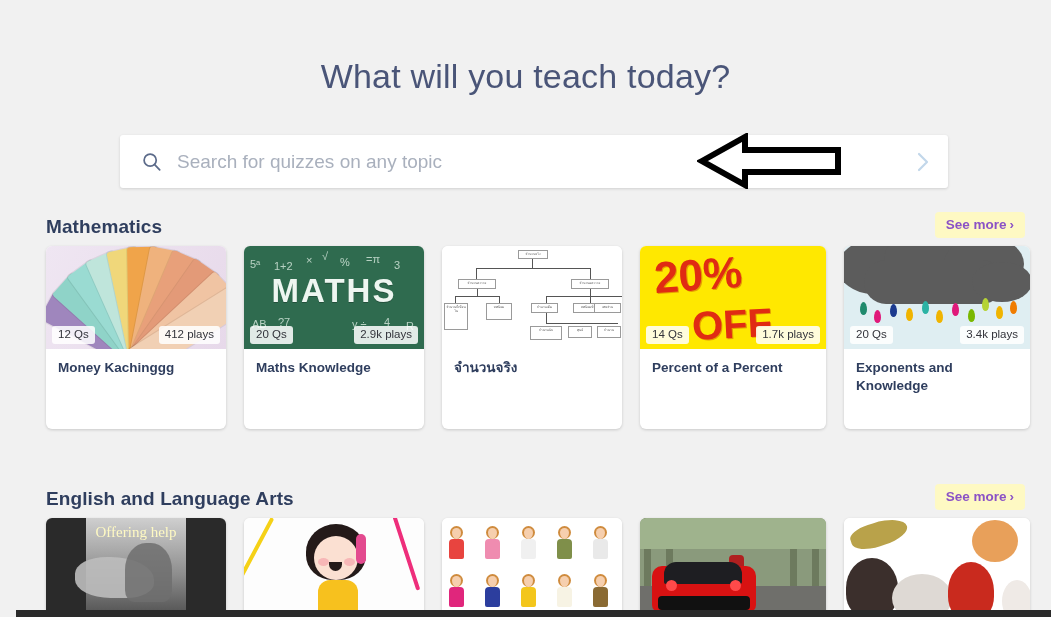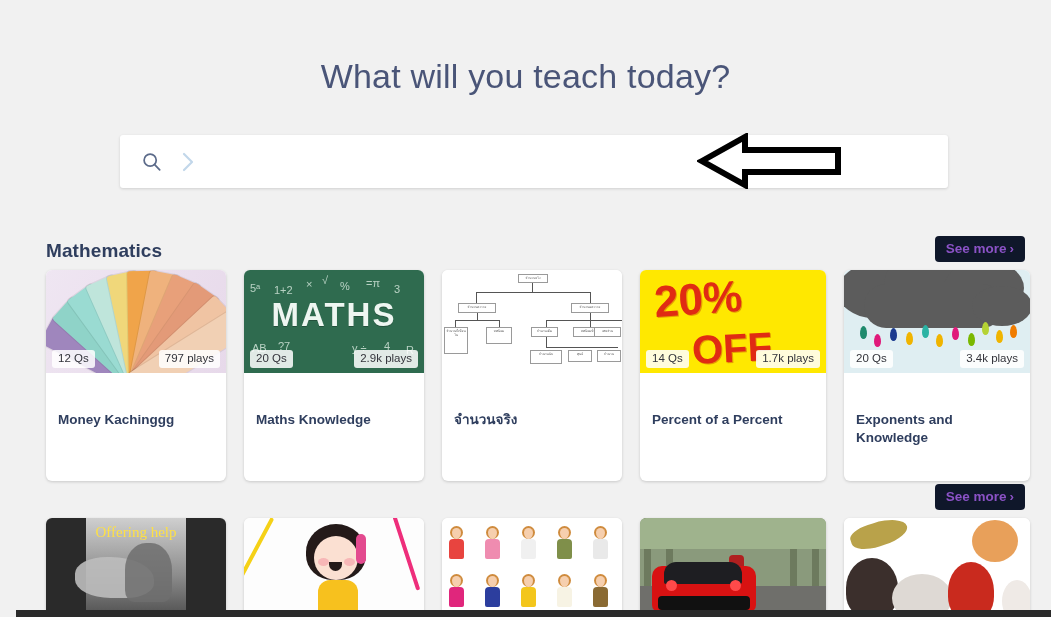--- a/index.html
+++ b/index.html
@@ -43,21 +43,21 @@
   .section { position: absolute; left: 0; width: 1051px; }
   .section-head {
     position: relative; height: 30px; margin: 0 0 0 0;
     padding: 0 26px 0 46px; display: flex; align-items: center;
   }
   .section-title {
     font-size: 19px; font-weight: 700; color: #2f3e5e; letter-spacing: .1px;
   }
   .see-more {
     position: absolute; right: 26px; top: 0;
-    background: #0f172a; color: #8b52c6;
+    background: #fef9c3; color: #8b52c6;
     border: 0; border-radius: 4px;
     padding: 5px 11px 6px 11px;
     font-size: 13.5px; font-weight: 700;
     font-family: "Liberation Sans", sans-serif;
     cursor: pointer; white-space: nowrap;
   }
   .see-more .chev { font-weight: 700; margin-left: 3px; }
 
   .card-row { display: flex; gap: 0; padding-left: 46px; }
 
@@ -76,21 +76,21 @@
     position: absolute; left: 0; right: 0; bottom: 5px;
     display: flex; justify-content: space-between; padding: 0 6px;
   }
   .badge {
     background: rgba(255,255,255,.86); color: #32333a;
     font-size: 11.5px; border-radius: 3px; padding: 2px 6px 3px 6px;
     line-height: 1.15; white-space: nowrap;
   }
   .card-title {
     padding: 10px 12px 0 12px;
-    font-size: 13.5px; font-weight: 700; color: #2f3e5e; line-height: 1.33; margin-top: 28px;
+    font-size: 13.5px; font-weight: 700; color: #2f3e5e; line-height: 1.33;
   }
   .card-body { height: 80px; }
 
   
   .thumb-money { background: linear-gradient(120deg,#efe6f2 0%,#e7d9ea 100%); }
   .money-fan { position:absolute; left:0; top:0; width:100%; height:100%; }
   .note {
     position:absolute; bottom:-18px; left:46%;
     width:30px; height:120px; border-radius:3px;
     transform-origin: 50% 92%;
@@ -126,21 +126,21 @@
   .thumb-clouds { background:#dfeef2; position:relative; }
   .cloudblob { position:absolute; background:#5c5c5c; border-radius:50%; }
   .cloudtext {
     position:absolute; left:6px; right:6px; top:8px;
     color:#fff; font-size:9px; line-height:1.22; text-align:center;
     font-family:"Liberation Sans", sans-serif; z-index:3;
   }
   .drop { position:absolute; width:7px; height:13px; border-radius:50% 50% 50% 50%/60% 60% 40% 40%; transform:rotate(0deg); }
 
   .thumb-hand { background:#2a2a2a; position:relative; overflow:hidden; }
-  .hand-txt { position:absolute; left:0; right:0; text-align:center; color:#fde047;
+  .hand-txt { position:absolute; left:0; right:0; text-align:center; color:#fef9c3;
     font-family:"Liberation Serif", serif; }
 
   .thumb-girl { background:#fdfdfd; position:relative; overflow:hidden; }
   .thumb-people { background:#ffffff; position:relative; overflow:hidden; }
   .person { position:absolute; width:17px; }
   .p-head { width:13px; height:13px; border-radius:50%; background:#f6cfae; margin:0 auto; border:2px solid #cf8b3d; border-bottom:none;}
   .p-body { width:15px; height:20px; margin:0 auto; border-radius:4px 4px 2px 2px; }
 
   .thumb-car { background:#8a9a7c; position:relative; overflow:hidden; }
   .road { position:absolute; left:0; right:0; bottom:0; height:34%; background:#6f6f6b; }
@@ -159,33 +159,34 @@
 
 <div class="page">
 
   <div class="hero-title">What will you teach today?</div>
 
   <div class="search-bar">
     <svg class="search-icon" viewBox="0 0 24 24">
       <circle cx="10" cy="10" r="6.6" fill="none" stroke="#5c6b8a" stroke-width="1.9"></circle>
       <line x1="14.9" y1="14.9" x2="20.4" y2="20.6" stroke="#5c6b8a" stroke-width="1.9" stroke-linecap="round"></line>
     </svg>
+    <input class="search-input" type="text" placeholder="Search for quizzes on any topic" style="">
     <div class="search-go">
       <svg width="16" height="26" viewBox="0 0 16 26">
         <polyline points="4,5 12,13 4,21" fill="none" stroke="#c2d7ea" stroke-width="2.2" stroke-linecap="round" stroke-linejoin="round"></polyline>
       </svg>
     </div>
   </div>
 
   <svg class="annot-arrow" width="146" height="56" viewBox="0 0 146 56">
     <polygon points="5,28 48,4 48,17 141,17 141,39 48,39 48,52" fill="#ffffff" stroke="#000000" stroke-width="6" stroke-linejoin="miter"></polygon>
     <polygon points="5,28 48,4 48,17 141,17 141,39 48,39 48,52" fill="#000000" opacity="0"></polygon>
   </svg>
 
-  <div class="section" style="top:236px;">
+  <div class="section" style="top:212px;">
     <div class="section-head">
       <span class="section-title">Mathematics</span>
       <button class="see-more"><span>See more</span><span class="chev">›</span></button>
     </div>
 
     <div class="card-row" style="margin-top:4px;">
 
       <div class="card">
         <div class="card-thumb thumb-money">
           <div class="money-fan">
@@ -196,21 +197,21 @@
             <div class="note" style="background:#f0d77a; transform:rotate(-12deg);"></div>
             <div class="note" style="background:#f0a44a; transform:rotate(-1deg);"></div>
             <div class="note" style="background:#efb27d; transform:rotate(11deg);"></div>
             <div class="note" style="background:#e8a07a; transform:rotate(23deg);"></div>
             <div class="note" style="background:#e39a78; transform:rotate(35deg);"></div>
             <div class="note" style="background:#f0c4a3; transform:rotate(47deg);"></div>
             <div class="note" style="background:#f1d0b4; transform:rotate(58deg);"></div>
           </div>
           <div class="card-badges">
             <span class="badge">12 Qs</span>
-            <span class="badge">797 plays</span>
+            <span class="badge">412 plays</span>
           </div>
         </div>
         <div class="card-body">
           <div class="card-title">Money Kachinggg</div>
         </div>
       </div>
 
       <div class="card">
         <div class="card-thumb thumb-maths">
           <span class="chalk" style="left:6px;  top:12px;">5ᵃ</span>
@@ -310,20 +311,21 @@
         <div class="card-body">
           <div class="card-title">Exponents and Knowledge</div>
         </div>
       </div>
 
     </div>
   </div>
 
   <div class="section" style="top:484px;">
     <div class="section-head">
+      <span class="section-title">English and Language Arts</span>
       <button class="see-more"><span>See more</span><span class="chev">›</span></button>
     </div>
 
     <div class="card-row" style="margin-top:4px;">
 
       <div class="card">
         <div class="card-thumb thumb-hand">
           <div style="position:absolute;left:22%;top:0;width:56%;height:100%;background:linear-gradient(180deg,#cfcfcf,#8d8d8d 55%,#4a4a4a);"></div>
           <div style="position:absolute;left:16%;top:38%;width:44%;height:40%;background:#bdbdbd;border-radius:40% 55% 35% 45%;opacity:.9;"></div>
           <div style="position:absolute;left:44%;top:24%;width:26%;height:58%;background:#6e6e6e;border-radius:45% 45% 20% 20%;opacity:.85;"></div>

